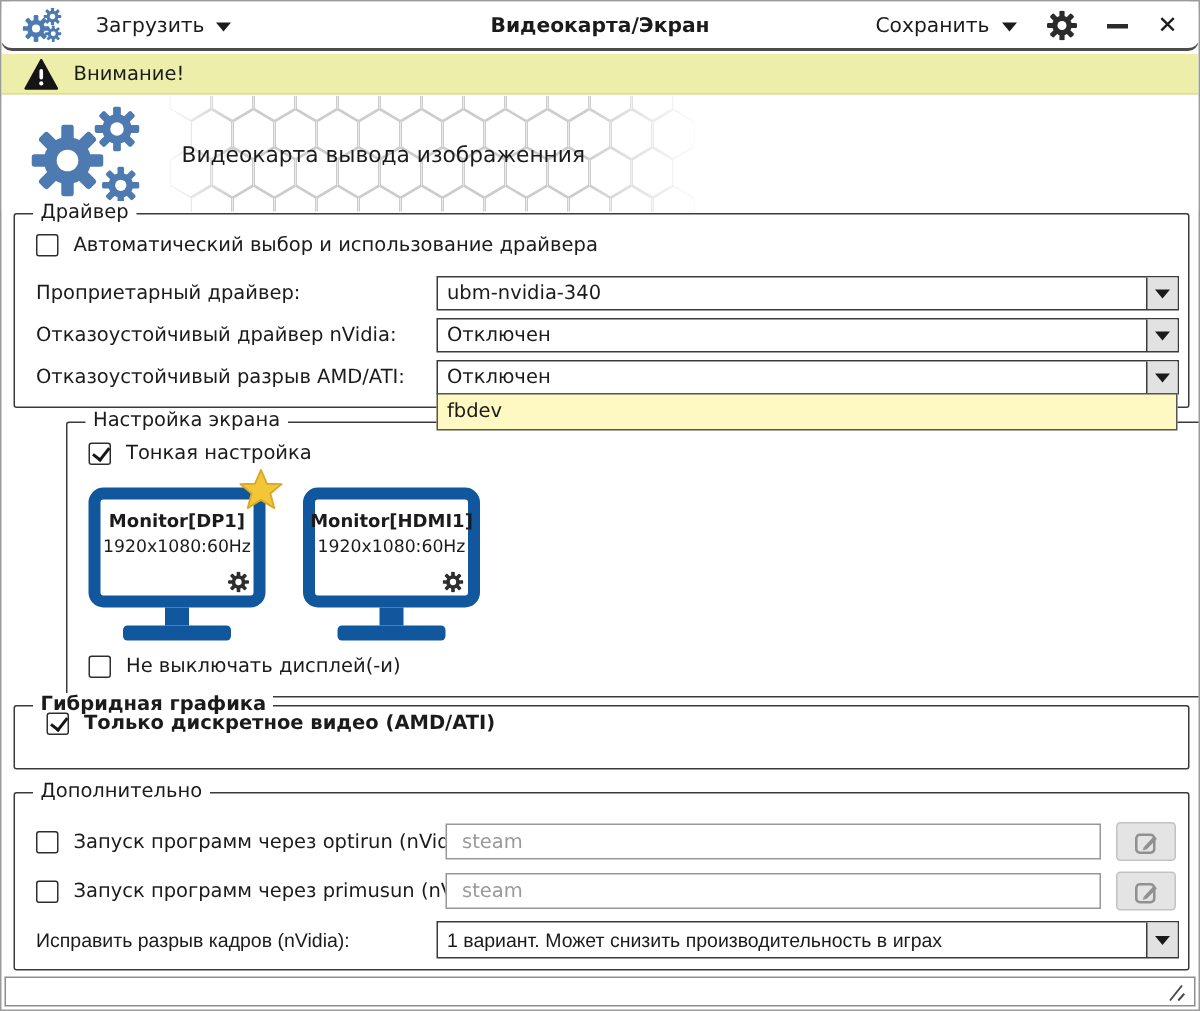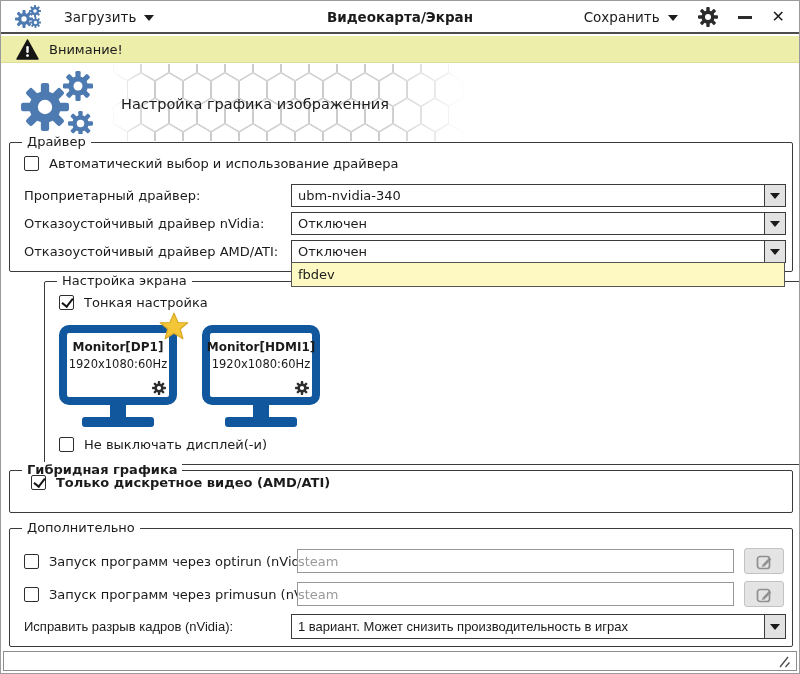--- a/index.html
+++ b/index.html
@@ -1,20 +1,20 @@
 <!DOCTYPE html>
 <html><head>
 <meta charset="utf-8">
 <style>
   * { box-sizing: border-box; margin: 0; padding: 0; }
   body { background:#cfcfcf; font-family:"DejaVu Sans", sans-serif; }
   .window { position:relative; width:800px; height:674px; background:#fff; border:1px solid #9b9b9b; color:#1b1b1b; overflow:hidden; }
 
   
-  .titlebar { position:absolute; top:0; left:0; right:0; height:33px; display:flex; align-items:center; padding:0 14px; border-bottom:2px solid #4c4c4c; background:#fff; }
+  .titlebar { position:absolute; top:0; left:0; right:0; height:33px; display:flex; align-items:center; padding:0 14px; border-bottom:2px solid #4c4c4c; background:#fff;border-radius:7px; }
   .app-logo { margin-right:22px; display:flex; }
   .menu-btn { display:flex; align-items:center; gap:8px; font-size:13.5px; cursor:pointer; }
   .caret { width:0; height:0; border-left:5px solid transparent; border-right:5px solid transparent; border-top:6px solid #1c1c1c; margin-top:2px; }
   .win-title { position:absolute; left:0; right:0; text-align:center; font-weight:bold; font-size:13.5px; pointer-events:none; }
   .tb-right { margin-left:auto; display:flex; align-items:center; gap:20px; }
   .min-btn { width:14px; height:3px; background:#2b2b2b; margin-top:2px; cursor:pointer; }
   .close-btn { font-size:16px; line-height:16px; cursor:pointer; }
 
   
   .warnbar { position:absolute; top:35px; left:0; right:0; height:27px; background:#eeeeab; border-bottom:1px solid #dedc96; display:flex; align-items:center; gap:10px; padding:0 15px; font-size:13px; }
@@ -47,21 +47,21 @@
   .monitor { position:absolute; width:118px; display:flex; flex-direction:column; align-items:center; cursor:pointer; }
   .screen { position:relative; width:118px; height:80px; border:8px solid #11579e; border-radius:10px; background:#fff; display:flex; flex-direction:column; align-items:center; padding-top:7px; }
   .mon-name { font-size:12px; font-weight:bold; }
   .mon-mode { font-size:11.5px; margin-top:3px; }
   .mon-gear { position:absolute; right:3px; bottom:2px; }
   .neck { width:16px; height:12px; background:#11579e; }
   .base { width:72px; height:10px; background:#11579e; border-radius:3px; }
   .star { position:absolute; top:-13px; right:-12px; z-index:3; }
 
   
-  .txt { position:absolute; height:24px; border:1px solid #979797; font-size:13px; padding:0 0; font-family:"DejaVu Sans", sans-serif; color:#333; }
+  .txt { position:absolute; height:24px; border:1px solid #979797; font-size:13px; padding:0 10px; font-family:"DejaVu Sans", sans-serif; color:#333; }
   .txt::placeholder { color:#9a9a9a; }
   .edit-btn { position:absolute; width:40px; height:26px; background:#e4e4e4; border:1px solid #c2c2c2; border-radius:3px; display:flex; align-items:center; justify-content:center; cursor:pointer; }
 
   
   .statusbar { position:absolute; left:2px; right:2px; top:650px; height:20px; border:1px solid #8d8d8d; background:#fff; }
   .grip { position:absolute; right:5px; bottom:2px; }
   .narrow { font-family:"Liberation Sans", sans-serif; }
 </style>
 </head>
 <body>
@@ -181,21 +181,21 @@
       <defs>
         <linearGradient id="fade" x1="0" y1="0" x2="1" y2="0">
           <stop offset="0" stop-color="#ffffff" stop-opacity="0.85"></stop>
           <stop offset="0.12" stop-color="#ffffff" stop-opacity="0"></stop>
           <stop offset="0.78" stop-color="#ffffff" stop-opacity="0"></stop>
           <stop offset="1" stop-color="#ffffff" stop-opacity="0.95"></stop>
         </linearGradient>
       </defs>
       <rect x="0" y="0" width="352" height="77" fill="url(#fade)"></rect>
     </svg>
-    <div class="header-title">Настройка графика изображенния</div>
+    <div class="header-title">Видеокарта вывода изображенния</div>
   </div>
 
   <div class="fs" style="top:141px; height:130px;">
     <span class="legend">Драйвер</span>
     <div class="chk-row" style="left:14px; top:13px;">
       <span class="chk"></span>
       <span>Автоматический выбор и использование драйвера</span>
     </div>
     <span class="flabel" style="left:14px; top:45px;">Проприетарный драйвер:</span>
     <div class="combo" style="left:281px; top:41px; width:495px;">
@@ -204,21 +204,21 @@
           <i class="tri"></i>
         </span>
     </div>
     <span class="flabel" style="left:14px; top:73px;">Отказоустойчивый драйвер nVidia:</span>
     <div class="combo" style="left:281px; top:69px; width:495px;">
       <span class="combo-val">Отключен</span>
       <span class="combo-btn">
           <i class="tri"></i>
         </span>
     </div>
-    <span class="flabel" style="left:14px; top:101px;">Отказоустойчивый драйвер AMD/ATI:</span>
+    <span class="flabel" style="left:14px; top:101px;">Отказоустойчивый разрыв AMD/ATI:</span>
     <div class="combo" style="left:281px; top:97px; width:495px;">
       <span class="combo-val">Отключен</span>
       <span class="combo-btn">
           <i class="tri"></i>
         </span>
     </div>
   </div>
 
   <div class="dd-list">
     <div class="dd-item">fbdev</div>

